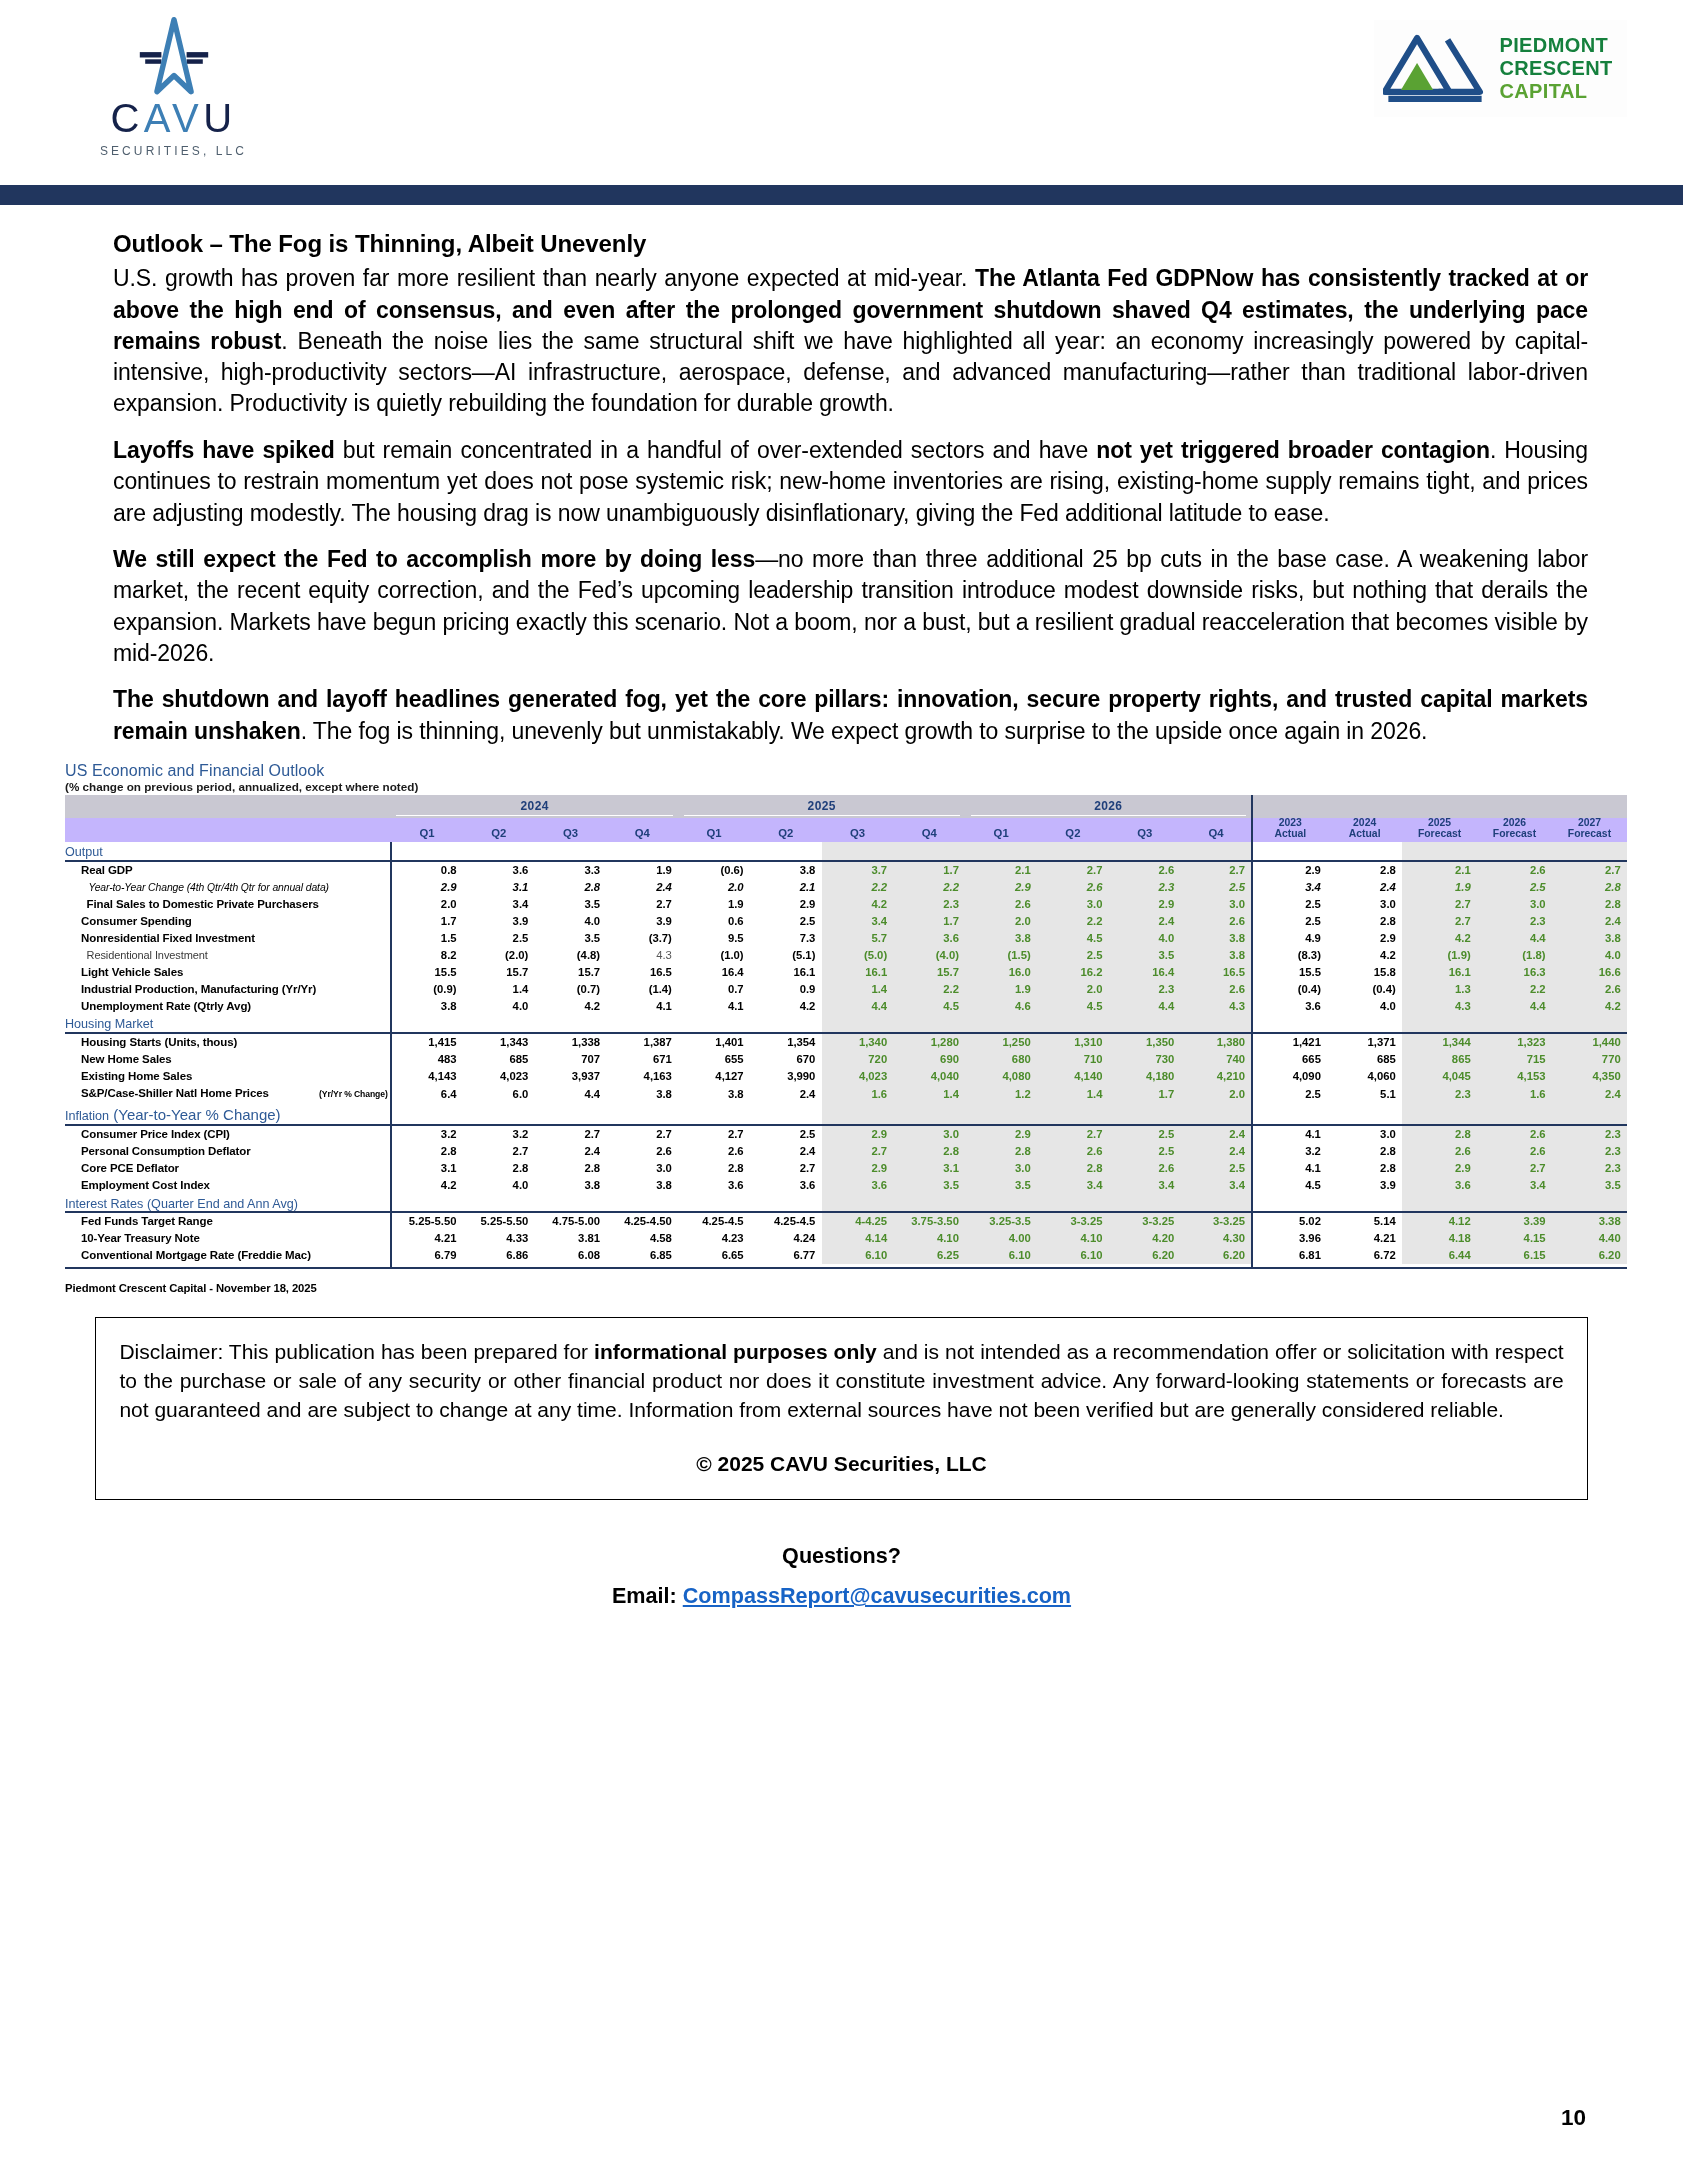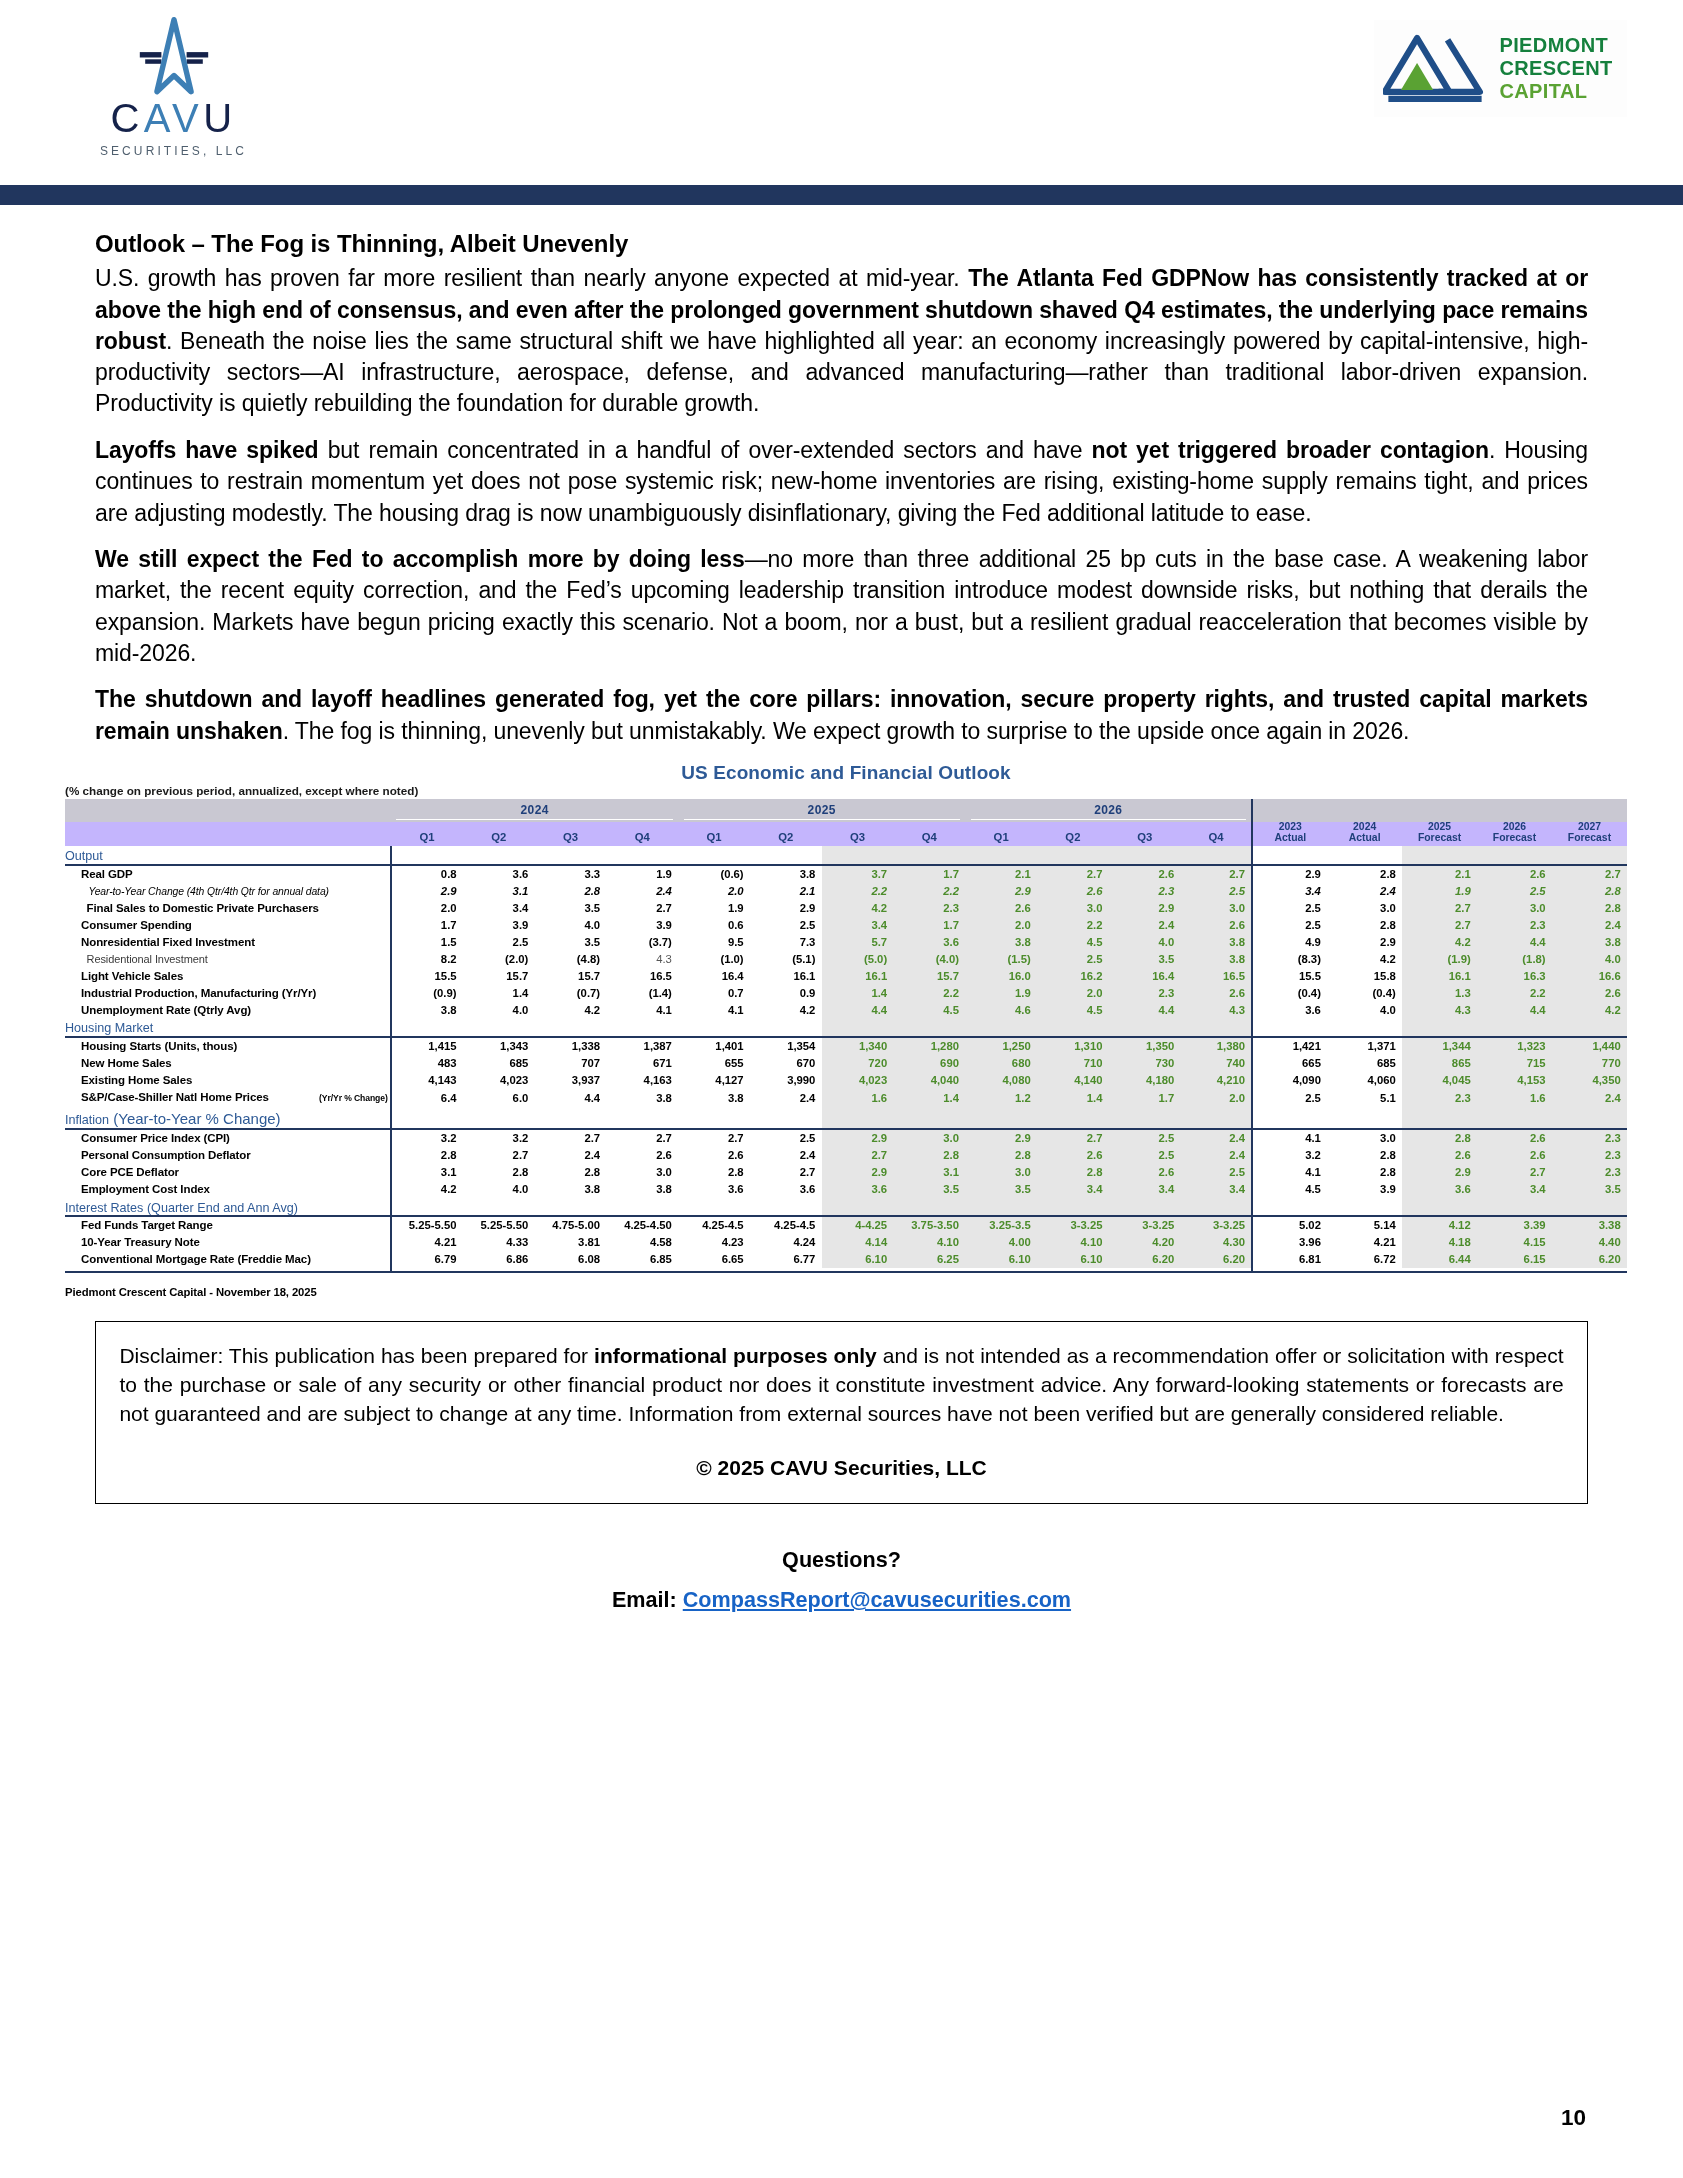--- a/index.html
+++ b/index.html
@@ -67,20 +67,21 @@
 
   .header-rule {
     height: 20px;
     background: #21365e;
     width: 100%;
   }
 
   
   .content {
     padding: 25px 95px 0 95px;
+    margin-left: 18px;
   }
   h1.outlook-title {
     font-size: 24px;
     font-weight: bold;
     margin: 0 0 5.4px 0;
     letter-spacing: -0.1px;
   }
   p.para {
     font-size: 23px;
     line-height: 1.36;
@@ -90,24 +91,23 @@
   }
   p.para b { font-weight: bold; }
 
   
   .table-block {
     margin: 7.2px 0 0 0;
     padding: 0 56px 0 65px;
   }
   .tbl-title {
     color: #2e5a96;
-    font-size: 19px;
-    font-weight: 700;
+    font-size: 16px;
+    font-weight: 400;
     letter-spacing: 0.1px;
-    text-align: center;
   }
   .tbl-sub {
     color: #1a1a1a;
     font-size: 11.7px;
     font-weight: bold;
     margin-bottom: 1.8px;
   }
   table.outlook {
     border-collapse: collapse;
     width: 100%;

